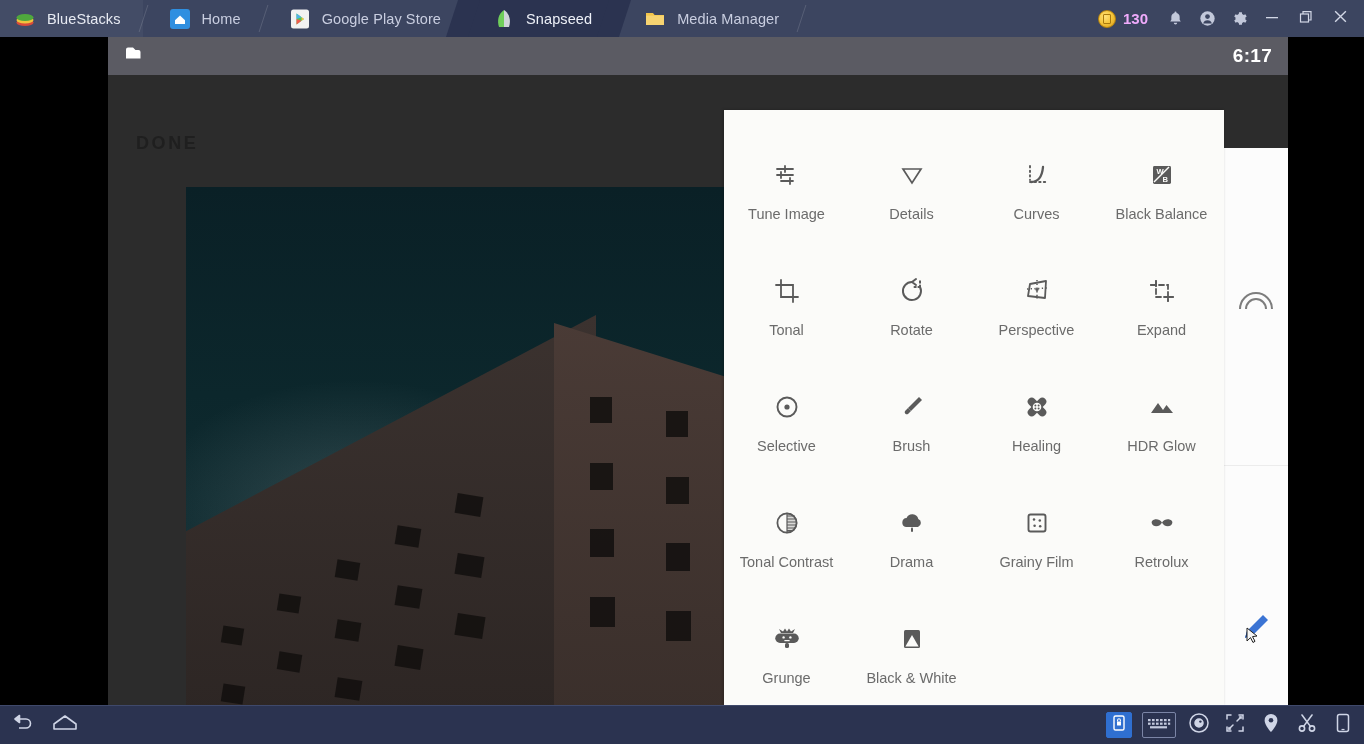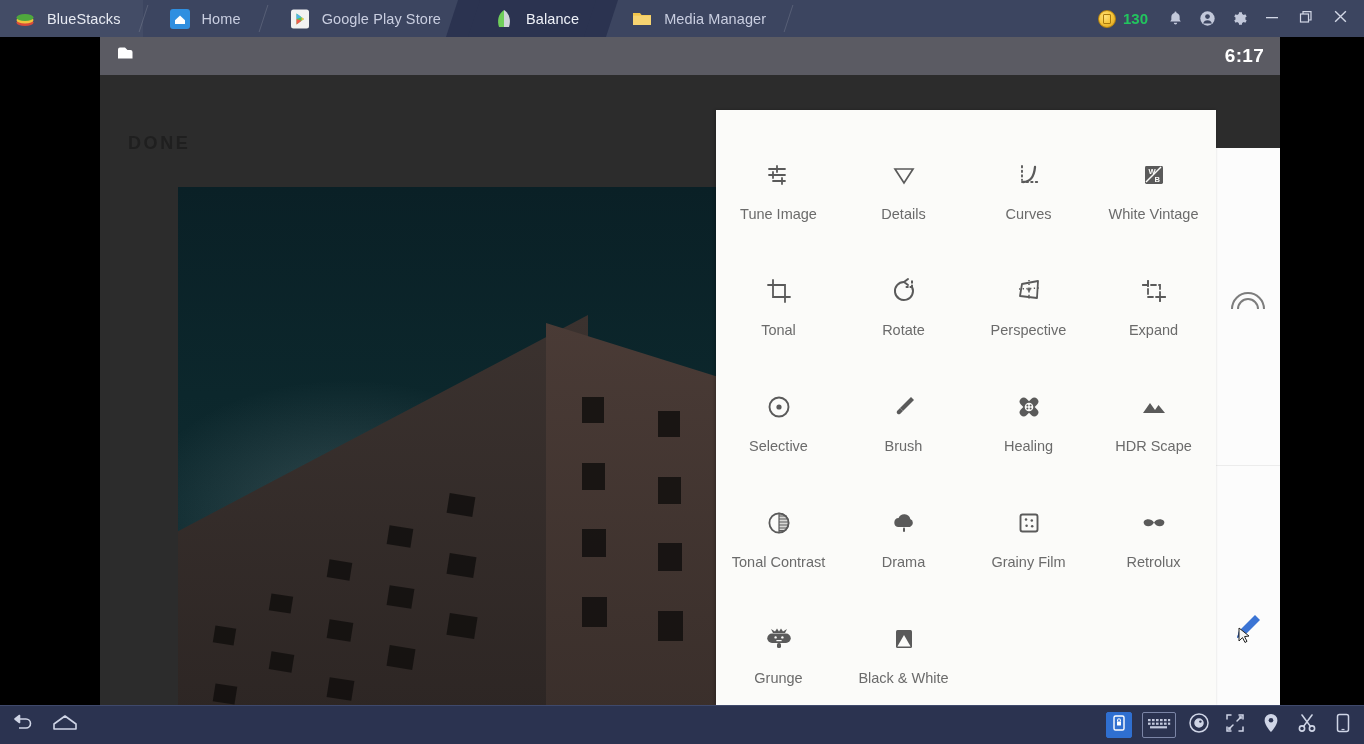--- a/index.html
+++ b/index.html
@@ -52,31 +52,31 @@
   .coin-wrap { display:flex; align-items:center; margin-right: 10px; }
   .coin {
     width: 18px; height: 18px; border-radius: 50%;
     background: radial-gradient(circle at 38% 34%, #ffe27a 0%, #f6c63c 48%, #d79a14 100%);
     border: 1.5px solid #b8840d; position: relative;
   }
   .coin::after{
     content:""; position:absolute; left:50%; top:50%; width:6px; height:8px;
     transform:translate(-50%,-50%); border:1.4px solid #a97a0d; border-radius:1px;
   }
-  .coin-count { color:#22c55e; font-size:15px; font-weight:bold; margin-left:7px; }
+  .coin-count { color:#f0abfc; font-size:15px; font-weight:bold; margin-left:7px; }
   .tb-icon-btn {
     width: 30px; height: 37px; display:flex; align-items:center; justify-content:center;
     color:#c2c8da;
   }
   .tb-icon-btn svg { display:block; }
   .tb-win-btn { width: 32px; height: 37px; display:flex;align-items:center;justify-content:center; color:#d2d7e6;}
 
   
   .viewport {
-    position:absolute; left:100px; top:37px; width:1180px; height:668px;
+    position:absolute; left:108px; top:37px; width:1180px; height:668px;
     background:#4d7c0f; overflow:hidden;
   }
   .android-status {
     position:absolute; left:0; top:0; width:1180px; height:38px;
     background:#5b5b63; color:#fff;
     display:flex; align-items:center; justify-content:space-between;
     padding: 0 16px 0 14px;
   }
   .status-left { display:flex; align-items:center; gap:6px;}
   .clock { font-size:19px; font-weight:bold; letter-spacing:.3px; }
@@ -203,21 +203,21 @@
       <span class="tablabel">Google Play Store</span>
     </div>
 
     <div class="tb-tab active" style="padding-left:30px;">
       <span class="tabicon">
         <svg width="22" height="22" viewBox="0 0 22 22">
           <path d="M11 2 C5 6 4 13 6 19 L11 19 Z" fill="#6fce5a"></path>
           <path d="M11 2 C17 6 18 13 16 19 L11 19 Z" fill="#cfd4d8"></path>
         </svg>
       </span>
-      <span class="tablabel">Balance</span>
+      <span class="tablabel">Snapseed</span>
     </div>
 
     <div class="tb-tab" style="padding-left:30px;">
       <span class="tabicon">
         <svg width="22" height="22" viewBox="0 0 22 22">
           <path d="M2 5 H9 L10.6 7 H20 V17 H2 Z" fill="#f3c54a"></path>
           <rect x="2" y="7.6" width="18" height="9.4" fill="#f7d471"></rect>
         </svg>
       </span>
       <span class="tablabel">Media Manager</span>
@@ -389,21 +389,21 @@
           <div class="tool">
             <span class="ti">
               <svg width="30" height="30" viewBox="0 0 30 30">
                 <rect x="6" y="6" width="18" height="18" rx="1.4" fill="#5a5a5a"></rect>
                 <path d="M6 24 L24 6 L24 6 L6 6 Z" fill="#fbfbf9" opacity="0"></path>
                 <path d="M7 22 L22 7" stroke="#fbfbf9" stroke-width="1.4"></path>
                 <text x="9.5" y="14" font-size="7.6" font-family="Liberation Sans, sans-serif" fill="#fbfbf9" font-weight="bold">W</text>
                 <text x="15.5" y="21.5" font-size="7.6" font-family="Liberation Sans, sans-serif" fill="#fbfbf9" font-weight="bold">B</text>
               </svg>
             </span>
-            <span class="tl">White Vintage</span>
+            <span class="tl">Black Balance</span>
           </div>
 
           <div class="tool">
             <span class="ti">
               <svg width="30" height="30" viewBox="0 0 30 30" fill="none" stroke="#5a5a5a" stroke-width="1.8" stroke-linecap="round">
                 <path d="M9 4 V21 H26"></path>
                 <path d="M4 9 H21 V26"></path>
               </svg>
             </span>
             <span class="tl">Tonal</span>
@@ -482,21 +482,21 @@
             </span>
             <span class="tl">Healing</span>
           </div>
 
           <div class="tool">
             <span class="ti">
               <svg width="30" height="30" viewBox="0 0 30 30">
                 <path d="M4 21 L11 11 L16 18 L19.5 13 L26 21 Z" fill="#5a5a5a"></path>
               </svg>
             </span>
-            <span class="tl">HDR Scape</span>
+            <span class="tl">HDR Glow</span>
           </div>
 
 
           <div class="tool">
             <span class="ti">
               <svg width="30" height="30" viewBox="0 0 30 30">
                 <circle cx="15" cy="15" r="9.6" fill="none" stroke="#5a5a5a" stroke-width="1.8"></circle>
                 <path d="M15 5.4 A9.6 9.6 0 0 1 15 24.6 Z" fill="#5a5a5a" opacity="0.22"></path>
                 <path d="M15 5.4 A9.6 9.6 0 0 1 15 24.6 Z" fill="none" stroke="#5a5a5a" stroke-width="1.2"></path>
                 <g stroke="#5a5a5a" stroke-width="1.1">

